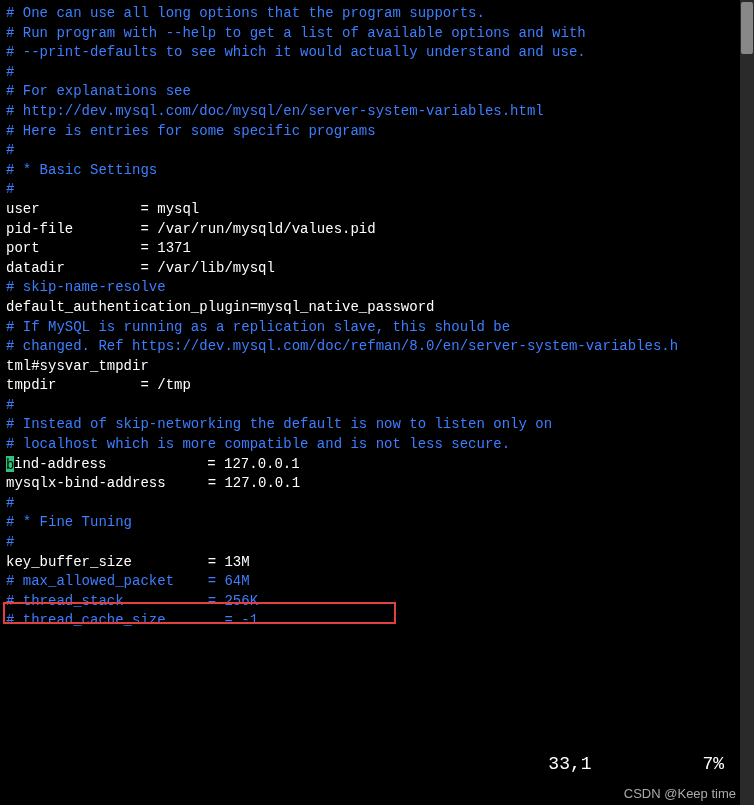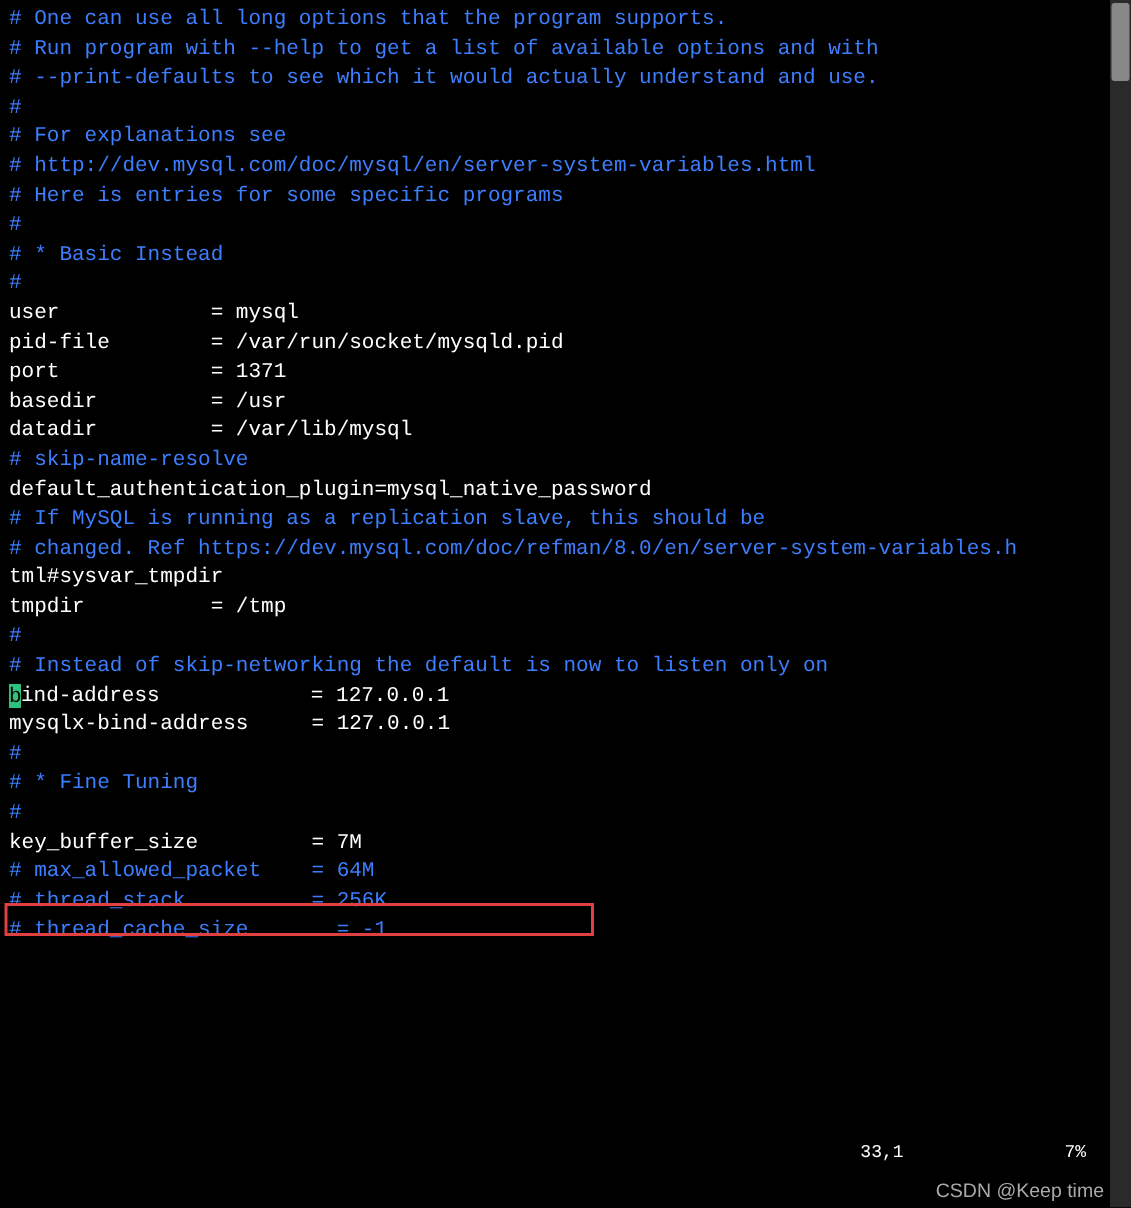--- a/index.html
+++ b/index.html
@@ -58,21 +58,21 @@
       height: 52px;
       background: #888;
       border-radius: 2px;
     }
     .status-line {
       position: absolute;
       bottom: 28px;
       right: 30px;
       color: #fff;
       font-family: 'Courier New', monospace;
-      font-size: 12px;
+      font-size: 18px;
     }
     .status-right {
       margin-left: 100px;
     }
     .watermark {
       position: absolute;
       bottom: 2px;
       right: 18px;
       color: #aaa;
       font-size: 13px;
@@ -89,42 +89,42 @@
 <div class="line comment"># One can use all long options that the program supports.</div>
 <div class="line comment"># Run program with --help to get a list of available options and with</div>
 <div class="line comment"># --print-defaults to see which it would actually understand and use.</div>
 <div class="line comment">#</div>
 <div class="line comment"># For explanations see</div>
 <div class="line comment"># http://dev.mysql.com/doc/mysql/en/server-system-variables.html</div>
 <div class="line"></div>
 <div class="line comment"># Here is entries for some specific programs</div>
 <div class="line"></div>
 <div class="line comment">#</div>
-<div class="line comment"># * Basic Instead</div>
+<div class="line comment"># * Basic Settings</div>
 <div class="line comment">#</div>
 <div class="line white">user            = mysql</div>
-<div class="line white">pid-file        = /var/run/socket/mysqld.pid</div>
+<div class="line white">pid-file        = /var/run/mysqld/values.pid</div>
 <div class="line white">port            = 1371</div>
-<div class="line white">basedir         = /usr</div>
 <div class="line white">datadir         = /var/lib/mysql</div>
 <div class="line comment"># skip-name-resolve</div>
 <div class="line white">default_authentication_plugin=mysql_native_password</div>
 <div class="line"></div>
 <div class="line comment"># If MySQL is running as a replication slave, this should be</div>
 <div class="line comment"># changed. Ref https://dev.mysql.com/doc/refman/8.0/en/server-system-variables.h</div>
 <div class="line white">tml#sysvar_tmpdir</div>
 <div class="line white">tmpdir          = /tmp</div>
 <div class="line comment">#</div>
 <div class="line comment"># Instead of skip-networking the default is now to listen only on</div>
+<div class="line comment"># localhost which is more compatible and is not less secure.</div>
 <div class="line white"><span class="cursor">b</span><span>ind-address            = 127.0.0.1</span></div>
 <div class="line white">mysqlx-bind-address     = 127.0.0.1</div>
 <div class="line comment">#</div>
 <div class="line comment"># * Fine Tuning</div>
 <div class="line comment">#</div>
-<div class="line white">key_buffer_size         = 7M</div>
+<div class="line white">key_buffer_size         = 13M</div>
 <div class="line comment"># max_allowed_packet    = 64M</div>
 <div class="line comment"># thread_stack          = 256K</div>
 <div class="line"></div>
 <div class="line comment"># thread_cache_size       = -1</div>
 </div>
 
 <div class="highlight-box"></div>
 
 <div class="status-line">
   <span>33,1</span>

